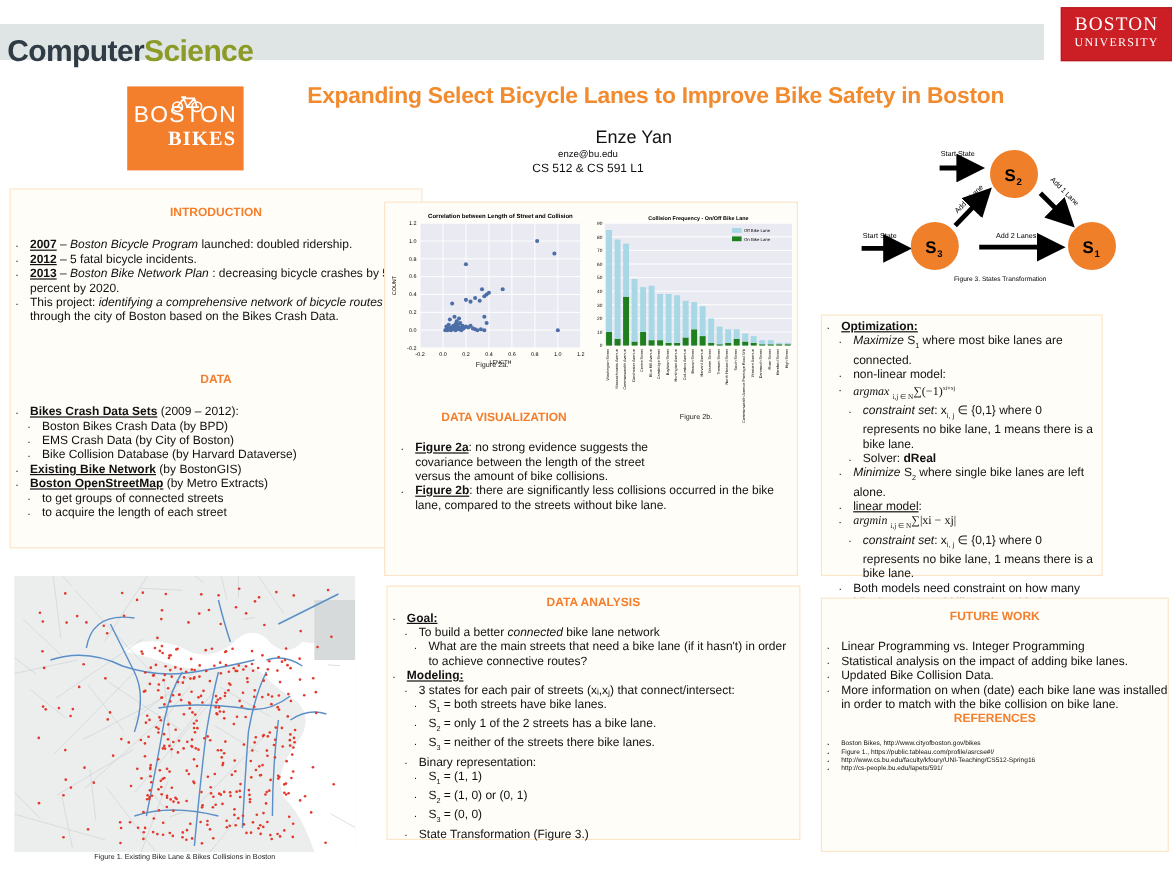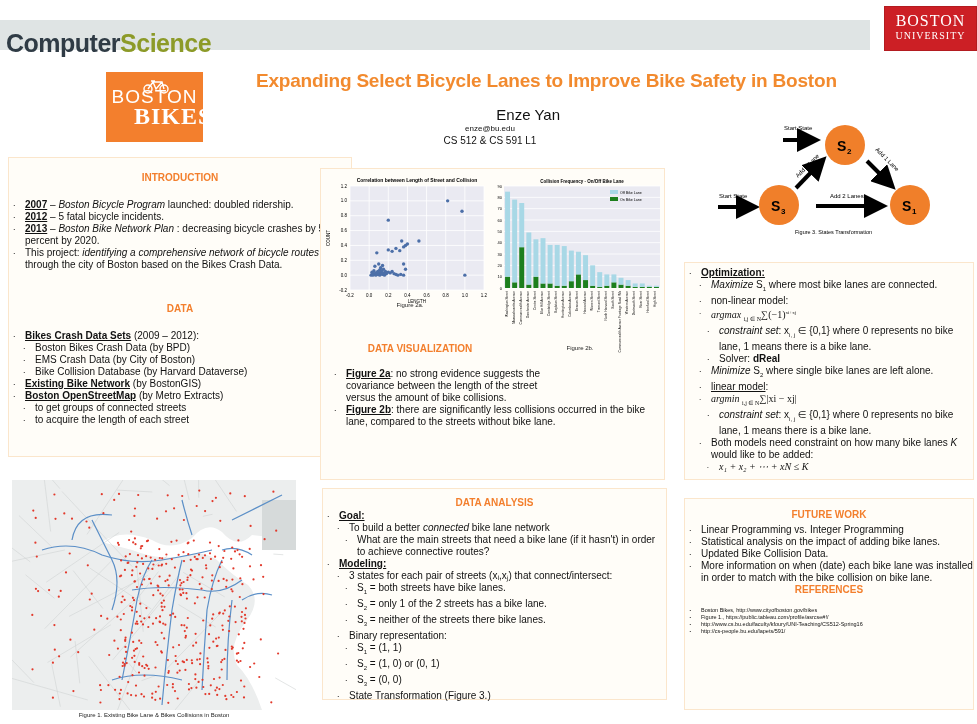--- a/index.html
+++ b/index.html
@@ -11,21 +11,21 @@
   .cs-title .a { color: #2f3b45; }
   .cs-title .b { color: #8c9a28; }
   .bu-logo { position: absolute; left: 884px; top: 6px; width: 93px; height: 45px; background: #cc1f25; border: 1px solid #b31b20;
              color: #fff; text-align: center; font-family: "Liberation Serif", serif; }
   .bu-logo .l1 { font-size: 16px; letter-spacing: 1px; margin-top: 6px; line-height: 16px; }
   .bu-logo .l2 { font-size: 10px; letter-spacing: 1px; line-height: 14px; }
 
   .bb-logo { position: absolute; left: 106px; top: 72px; width: 97px; height: 70px; background: #f37f2d; color: #fff;
              text-align: center; font-family: "Liberation Sans Narrow", "Liberation Sans", sans-serif; }
   .bb-logo .l1 { font-size: 19px; margin-top: 15px; line-height: 19px; letter-spacing: 1px; }
-  .bb-logo .l2 { font-family: "Liberation Serif", serif; font-weight: bold; font-size: 24px; line-height: 20px; letter-spacing: 1px; margin-left: 28px; }
+  .bb-logo .l2 { font-family: "Liberation Serif", serif; font-weight: bold; font-size: 17px; line-height: 20px; letter-spacing: 1px; margin-left: 28px; }
   .bb-logo svg { position: absolute; left: 36px; top: 8px; }
 
   .main-title { position: absolute; left: 256px; top: 70px; font-size: 19px; font-weight: bold; color: #f28a2e; letter-spacing: -0.2px; }
   .author { position: absolute; left: 420px; top: 106px; width: 140px; text-align: center; }
   .author .n { font-size: 15px; text-align: right; }
   .author .e { font-size: 8px; margin-top: 1px; }
   .author .c { font-size: 10px; margin-top: 2px; }
 
   .panel { position: absolute; background: #fffdf8; border: 1px solid #fbe6cc; }
   .sec-h { color: #f37f2d; font-weight: bold; font-size: 10px; text-align: center; }
@@ -71,21 +71,21 @@
 </div>
 
 <div class="panel" style="left:8px;top:157px;width:344px;height:300px;">
   <div class="sec-h" style="margin-top:14px;">INTRODUCTION</div>
   <ul class="b" style="margin-top:16px;">
     <li><span class="u">2007</span><span> – </span><i>Boston Bicycle Program</i><span> launched: doubled ridership.</span></li>
     <li><span class="u">2012</span><span> – </span><span>5 fatal bicycle incidents.</span></li>
     <li><span class="u">2013</span><span> – </span><i>Boston Bike Network Plan</i><span> : decreasing bicycle crashes by 50 percent by 2020.</span></li>
     <li><span>This project: </span><i>identifying a comprehensive network of bicycle routes</i><span> through the city of Boston based on the Bikes Crash Data.</span></li>
   </ul>
-  <div class="sec-h" style="margin-top:32px;">DATA</div>
+  <div class="sec-h" style="margin-top:40px;">DATA</div>
   <ul class="b" style="margin-top:16px;">
     <li><span class="u">Bikes Crash Data Sets</span><span> (2009 – 2012):</span></li>
     <li class="l2">Boston Bikes Crash Data (by BPD)</li>
     <li class="l2">EMS Crash Data (by City of Boston)</li>
     <li class="l2">Bike Collision Database (by Harvard Dataverse)</li>
     <li><span class="u">Existing Bike Network</span><span> (by BostonGIS)</span></li>
     <li><span class="u">Boston OpenStreetMap</span><span> (by Metro Extracts)</span></li>
     <li class="l2">to get groups of connected streets</li>
     <li class="l2">to acquire the length of each street</li>
   </ul>
@@ -827,40 +827,40 @@
     <line x1="167" y1="43" x2="190" y2="66" stroke="#000" stroke-width="4" marker-end="url(#ah)"></line>
     <text x="175" y="32" font-size="6" transform="rotate(45 175 32)">Add 1 Lane</text>
   </g>
   <g>
     <line x1="116" y1="88" x2="180" y2="88" stroke="#000" stroke-width="4" marker-end="url(#ah)"></line>
     <text x="130" y="80" font-size="6">Add 2 Lanes</text>
   </g>
   <text x="95" y="116" font-size="5.5">Figure 3. States Transformation</text>
 </svg>
 
-<div class="panel" style="left:684px;top:262px;width:290px;height:218px;">
+<div class="panel" style="left:684px;top:262px;width:235px;height:218px;">
   <ul class="b" style="margin-top:4px;">
     <li><span class="u">Optimization:</span></li>
     <li class="l2"><i>Maximize</i> <span>S</span><sub>1</sub><span> where most bike lanes are connected.</span></li>
     <li class="l2"><span style="">non-linear model</span>:</li>
     <li class="l2" style="font-family:'Liberation Serif',serif;"><i>argmax</i> <sub>i,j ∈ N</sub><span>∑(−1)</span><sup style="font-size:5px;">xi+xj</sup></li>
     <li class="l3"><i>constraint set</i><span>: x</span><sub>i, j</sub><span> ∈ {0,1} where 0 represents no bike lane, 1 means there is a bike lane.</span></li>
     <li class="l3"><span>Solver: </span><b>dReal</b></li>
     <li class="l2"><i>Minimize</i> <span>S</span><sub>2</sub><span> where single bike lanes are left alone.</span></li>
     <li class="l2"><span style="text-decoration:underline;">linear model</span>:</li>
     <li class="l2" style="font-family:'Liberation Serif',serif;"><i>argmin</i> <sub>i,j ∈ N</sub><span>∑|xi − xj|</span></li>
     <li class="l3"><i>constraint set</i><span>: x</span><sub>i, j</sub><span> ∈ {0,1} where 0 represents no bike lane, 1 means there is a bike lane.</span></li>
     <li class="l2"><span>Both models need constraint on how many bike lanes </span><i>K</i><span> would like to be added:</span></li>
     <li class="l3" style="font-family:'Liberation Serif',serif;font-style:italic;"><span>x₁ + x₂ + ⋯ + xN ≤ K</span></li>
   </ul>
 </div>
 
 <div class="panel" style="left:684px;top:498px;width:290px;height:212px;">
   <div class="sec-h" style="margin-top:10px;">FUTURE WORK</div>
-  <ul class="b" style="margin-top:4px;">
+  <ul class="b" style="margin-top:14px;">
     <li>Linear Programming vs. Integer Programming</li>
     <li>Statistical analysis on the impact of adding bike lanes.</li>
     <li>Updated Bike Collision Data.</li>
     <li>More information on when (date) each bike lane was installed in order to match with the bike collision on bike lane.</li>
   </ul>
   <div class="sec-h" style="">REFERENCES</div>
   <ul class="b" style="margin-top:12px;font-size:5.5px;line-height:7px;">
     <li>Boston Bikes, http://www.cityofboston.gov/bikes</li>
     <li>Figure 1., https://public.tableau.com/profile/asrcse#!/</li>
     <li>http://www.cs.bu.edu/faculty/kfoury/UNI-Teaching/CS512-Spring16</li>

